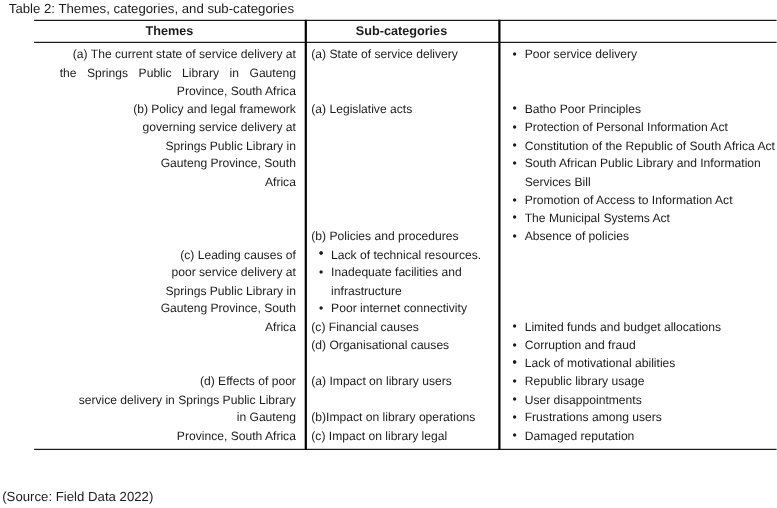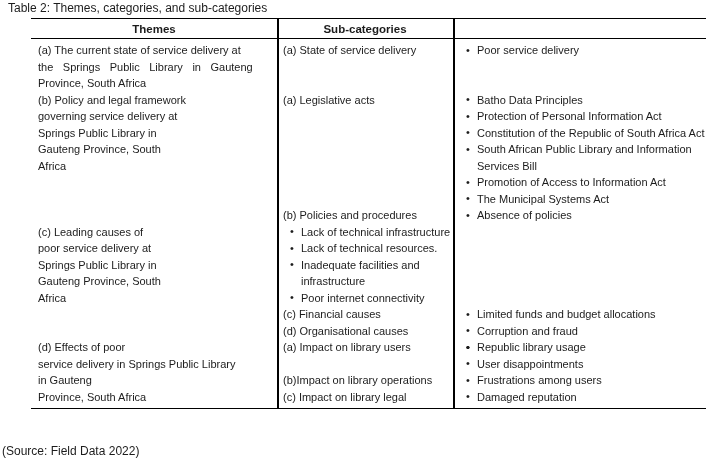--- a/index.html
+++ b/index.html
@@ -31,21 +31,21 @@
   .th {
     text-align:center; font-weight:bold; font-size:11.5px; white-space:nowrap;
   }
   .tbody {
     border-bottom:1.5px solid #000;
     padding:3px 0 3px 0;
     font-size:11px; line-height:16.5px;
   }
   .group { display:grid; grid-template-columns:246px 445px; }
   .theme-cell { padding-left:7px; padding-right:8px; }
-  .tline { white-space:nowrap; }
+  .tline { white-space:nowrap;text-align:right; }
   .g0 .tline:nth-child(2) { word-spacing:6.5px; }
   .block { display:grid; grid-template-columns:176px 269px; }
   .cat { padding-left:6px; white-space:nowrap; }
   .subs { list-style:none; }
   .sub { position:relative; padding-left:24px; padding-right:2px; }
   .dot { position:absolute; left:13px; top:-0.5px; font-size:11px; }
   .source {
     position:absolute; left:2px; top:444px;
     font-size:12px; white-space:nowrap;
   }
@@ -87,21 +87,21 @@
         <div class="tline">(b) Policy and legal framework</div>
         <div class="tline">governing service delivery at</div>
         <div class="tline">Springs Public Library in</div>
         <div class="tline">Gauteng Province, South</div>
         <div class="tline">Africa</div>
       </div>
       <div class="blocks">
         <div class="block">
           <div class="cat">(a) Legislative acts</div>
           <ul class="subs">
-            <li class="sub"><span class="dot">•</span><span>Batho Data Principles</span></li>
+            <li class="sub"><span class="dot">•</span><span>Batho Poor Principles</span></li>
             <li class="sub"><span class="dot">•</span><span>Protection of Personal Information Act</span></li>
             <li class="sub"><span class="dot">•</span><span>Constitution of the Republic of South Africa Act</span></li>
             <li class="sub"><span class="dot">•</span><span>South African Public Library and Information Services Bill</span></li>
             <li class="sub"><span class="dot">•</span><span>Promotion of Access to Information Act</span></li>
             <li class="sub"><span class="dot">•</span><span>The Municipal Systems Act</span></li>
           </ul>
         </div>
         <div class="block">
           <div class="cat">(b) Policies and procedures</div>
           <ul class="subs">
@@ -115,38 +115,38 @@
       <div class="theme-cell">
         <div class="tline">(c) Leading causes of</div>
         <div class="tline">poor service delivery at</div>
         <div class="tline">Springs Public Library in</div>
         <div class="tline">Gauteng Province, South</div>
         <div class="tline">Africa</div>
       </div>
       <div class="blocks">
         <div class="block">
           <ul class="subs">
-            <li class="sub"><span class="dot">•</span><span>Lack of technical infrastructure</span></li>
+            <li class="sub"><span class="dot">•</span></li>
             <li class="sub"><span class="dot">•</span><span>Lack of technical resources.</span></li>
             <li class="sub"><span class="dot">•</span><span>Inadequate facilities and infrastructure</span></li>
             <li class="sub"><span class="dot">•</span><span>Poor internet connectivity</span></li>
           </ul>
         </div>
         <div class="block">
           <div class="cat">(c) Financial causes</div>
           <ul class="subs">
             <li class="sub"><span class="dot">•</span><span>Limited funds and budget allocations</span></li>
           </ul>
         </div>
         <div class="block">
           <div class="cat">(d) Organisational causes</div>
           <ul class="subs">
             <li class="sub"><span class="dot">•</span><span>Corruption and fraud</span></li>
             <li class="sub"><span class="dot">•</span></li>
-            <li class="sub"><span class="dot">•</span></li>
+            <li class="sub"><span class="dot">•</span><span>Lack of motivational abilities</span></li>
           </ul>
         </div>
       </div>
     </div>
 
     <div class="group g3">
       <div class="theme-cell">
         <div class="tline">(d) Effects of poor</div>
         <div class="tline">service delivery in Springs Public Library</div>
         <div class="tline">in Gauteng</div>

